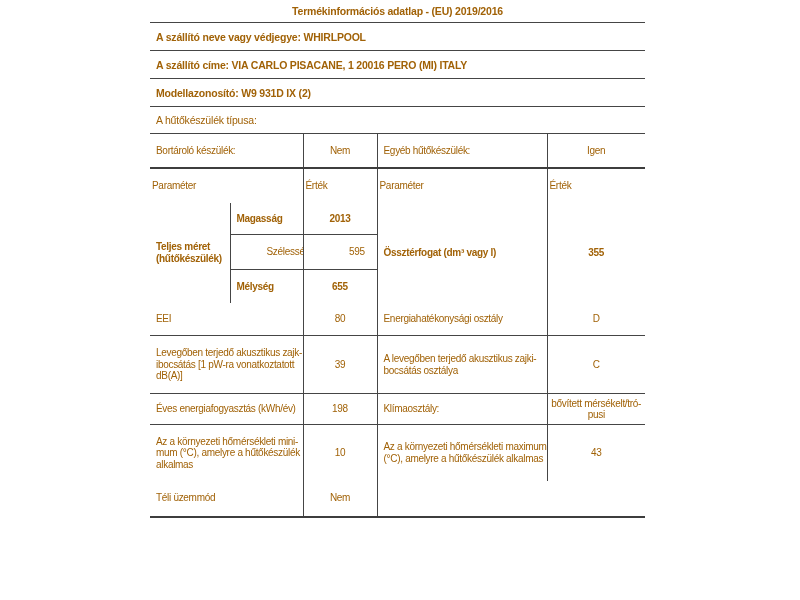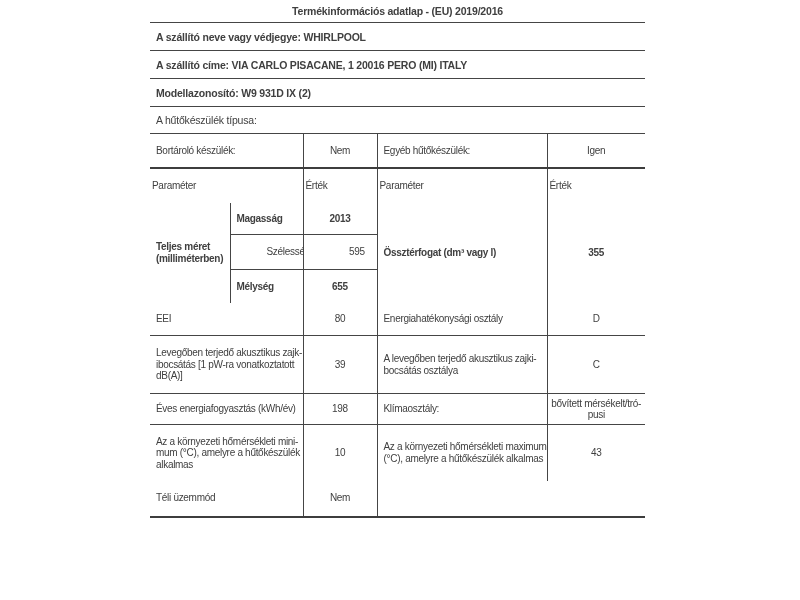--- a/index.html
+++ b/index.html
@@ -3,21 +3,21 @@
 <meta charset="utf-8">
 <style>
   * { margin: 0; padding: 0; box-sizing: border-box; }
   html, body { background: #ffffff; }
   .page {
     position: relative;
     width: 701px;
     height: 600px;
     background: #ffffff;
     font-family: "Liberation Sans", sans-serif;
-    color: #404040;
+    color: #a16207;
     overflow: hidden;
   }
   .content {
     position: absolute;
     left: 150px;
     top: 0;
     width: 495px;
   }
   .title-row {
     height: 23px;
@@ -131,21 +131,21 @@
       <tbody>
           <tr class="rh">
         <td colspan="2" class="hc br">Paraméter</td>
         <td class="hc br">Érték</td>
         <td class="hc br">Paraméter</td>
         <td class="hc">Érték</td>
       </tr>
 
       <tr class="r1">
         <td rowspan="3">Teljes méret
-(milliméterben)</td>
+(hűtőkészülék)</td>
         <td class="bl br bb">Magasság</td>
         <td class="v br bb">2013</td>
         <td rowspan="3" class="br">Össztérfogat (dm³ vagy l)</td>
         <td rowspan="3" class="v">355</td>
       </tr>
       <tr class="r2">
         <td class="bl br bb">Szélesség</td>
         <td class="v br bb">595</td>
       </tr>
       <tr class="r3">

